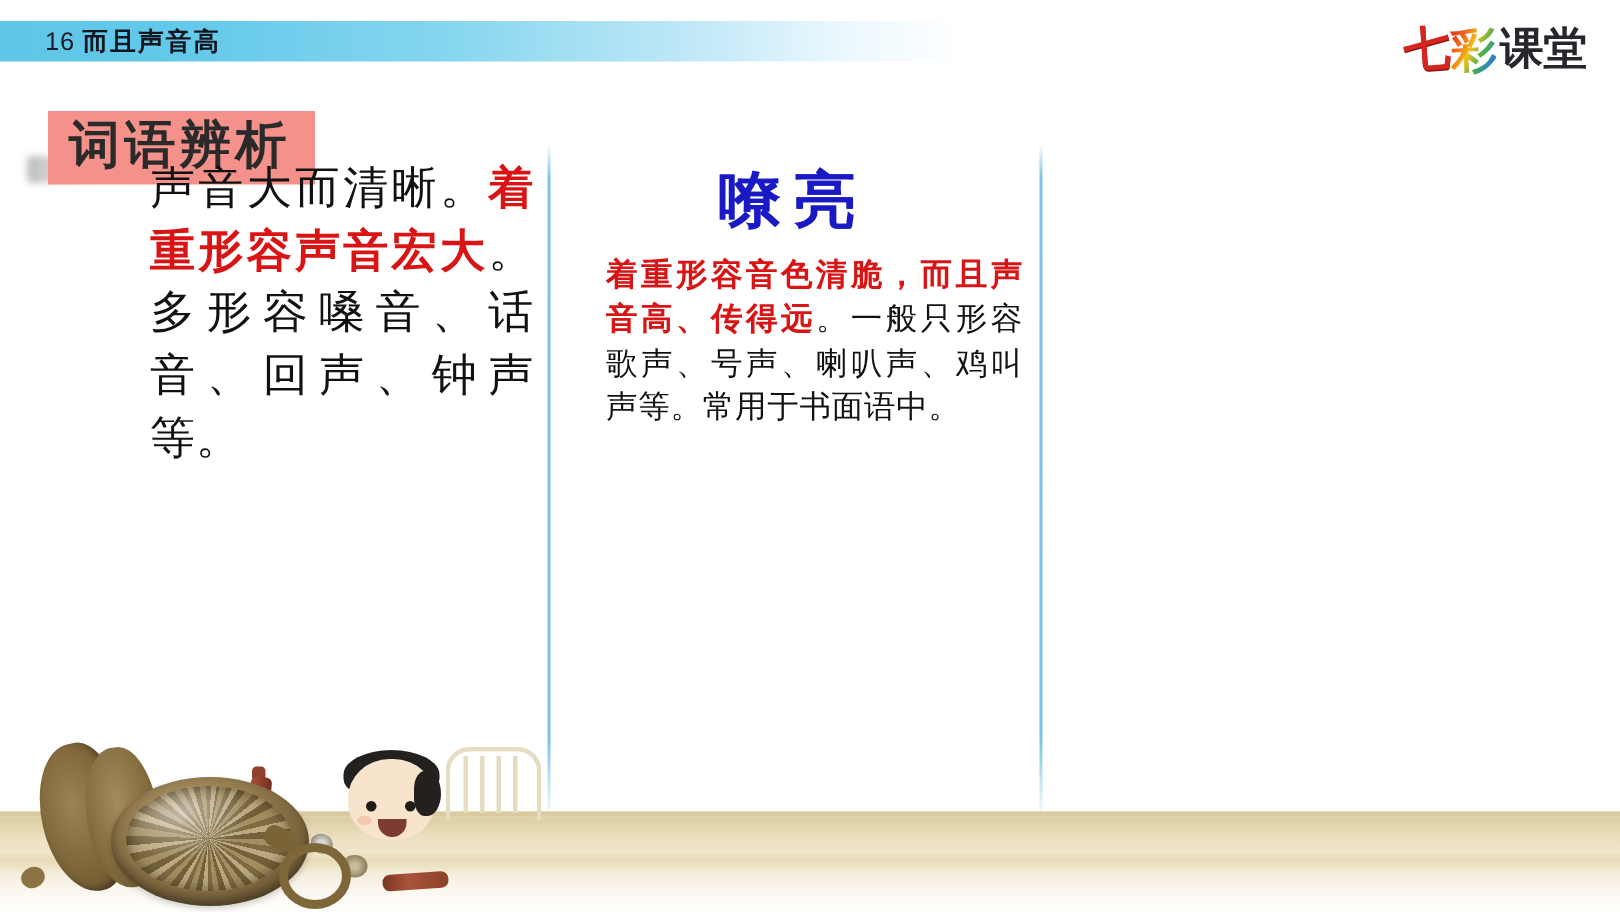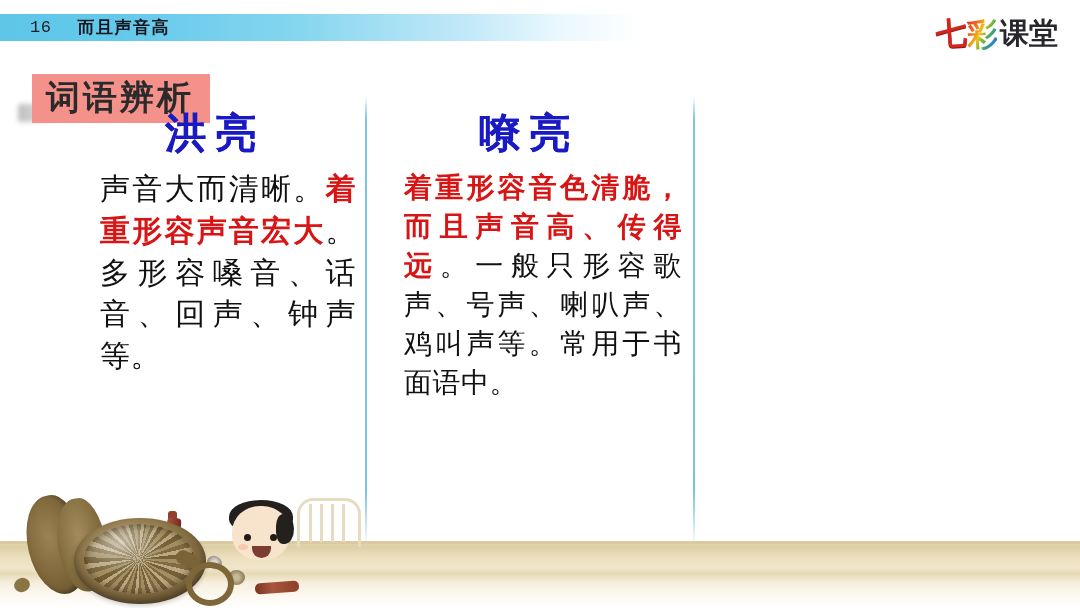--- a/index.html
+++ b/index.html
@@ -40,23 +40,22 @@
         #ffffff 640px,
         #ffffff 1080px);
   }
   .header-bar-inner {
     position: absolute;
     left: 30px;
     top: 0;
     height: 27px;
     display: flex;
     align-items: center;
-    gap: 26px;
+    gap: 5px;
     white-space: nowrap;
-    font-family: Liberation Mono, monospace;
   }
   .header-num {
     font-size: 17px;
     color: #1c1c28;
     font-weight: 500;
     letter-spacing: .5px;
   }
   .header-title {
     font-size: 17px;
     color: #15151f;
@@ -192,21 +191,21 @@
     font-family: Liberation Mono, monospace;
     text-align: justify;
     text-justify: inter-character;
     word-break: break-all;
     margin-left: 22px;
   }
   .col-body .em {
     color: #d81414;
     font-weight: 700;
   }
-  #column-1 .col-body { font-size: 28px; }
+  #column-1 .col-body { font-size: 21px; }
   #column-2 .col-body { font-size: 29.5px; }
 
   
   .table-strip {
     position: absolute;
     left: 0;
     top: 541px;
     width: 1080px;
     height: 67px;
     background: linear-gradient(to bottom,
@@ -466,21 +465,20 @@
     <div class="section-title-shadow"></div>
     <div class="section-title">词语辨析</div>
   </div>
 
   <div class="divider" id="divider-1"></div>
   <div class="divider" id="divider-2"></div>
 
   <div class="columns">
 
     <div class="column" id="column-0">
-      <div class="col-heading">洪亮</div>
       <div class="col-body"><span>声音大而清晰。</span><span class="em">着重形容声音宏大</span><span>。多形容嗓音、话音、回声、钟声等。</span></div>
     </div>
 
     <div class="column" id="column-1">
       <div class="col-heading">嘹亮</div>
       <div class="col-body"><span class="em">着重形容音色清脆，而且声音高、传得远</span><span>。一般只形容歌声、号声、喇叭声、鸡叫声等。常用于书面语中。</span></div>
     </div>
 
 
   </div>

